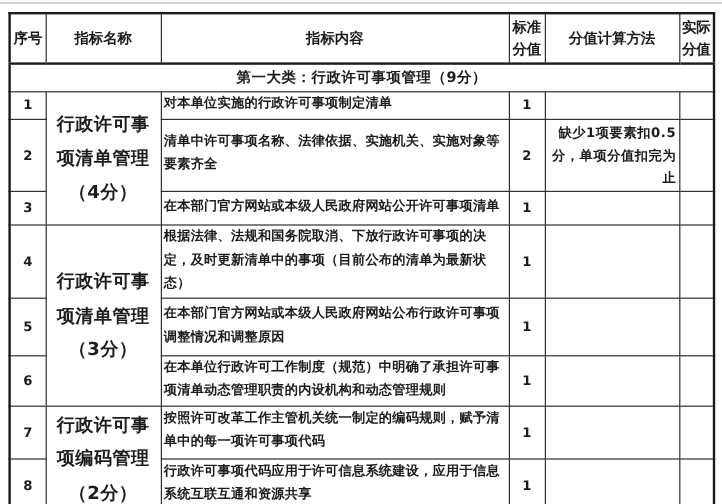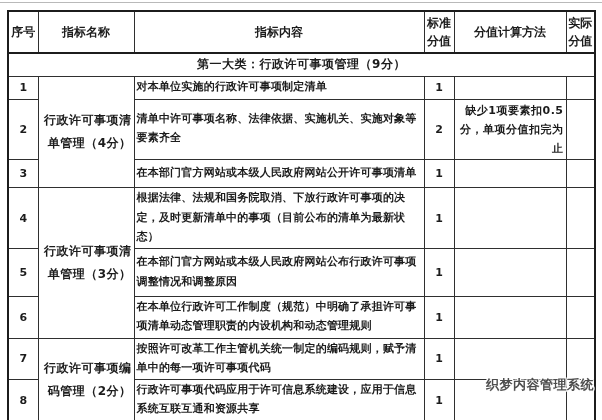--- a/index.html
+++ b/index.html
@@ -50,22 +50,22 @@
   td.category-cell {
     text-align: center;
     font-size: 12px;
     letter-spacing: 0.5px;
   }
   td.c-no {
     text-align: center;
     font-size: 11px;
   }
   td.c-name {
-    text-align: right;
-    font-size: 12px;
+    text-align: center;
+    font-size: 15px;
     padding: 2px 5px;
     line-height: 1.9;
     letter-spacing: 0.5px;
   }
   td.c-content {
     text-align: left;
     font-size: 11px;
     padding: 2px 7px;
     line-height: 1.75;
     letter-spacing: 0.2px;
@@ -193,14 +193,13 @@
       <td class="c-no">8</td>
       <td class="c-content">行政许可事项代码应用于许可信息系统建设，应用于信息系统互联互通和资源共享</td>
       <td class="c-std">1</td>
       <td class="c-method"></td>
       <td class="c-actual"></td>
     </tr>
   </tbody>
 </table>
 
 <div class="watermark">
-  <div class="wm-line1">织梦内容管理系统</div>
 </div>
 
 </body></html>

